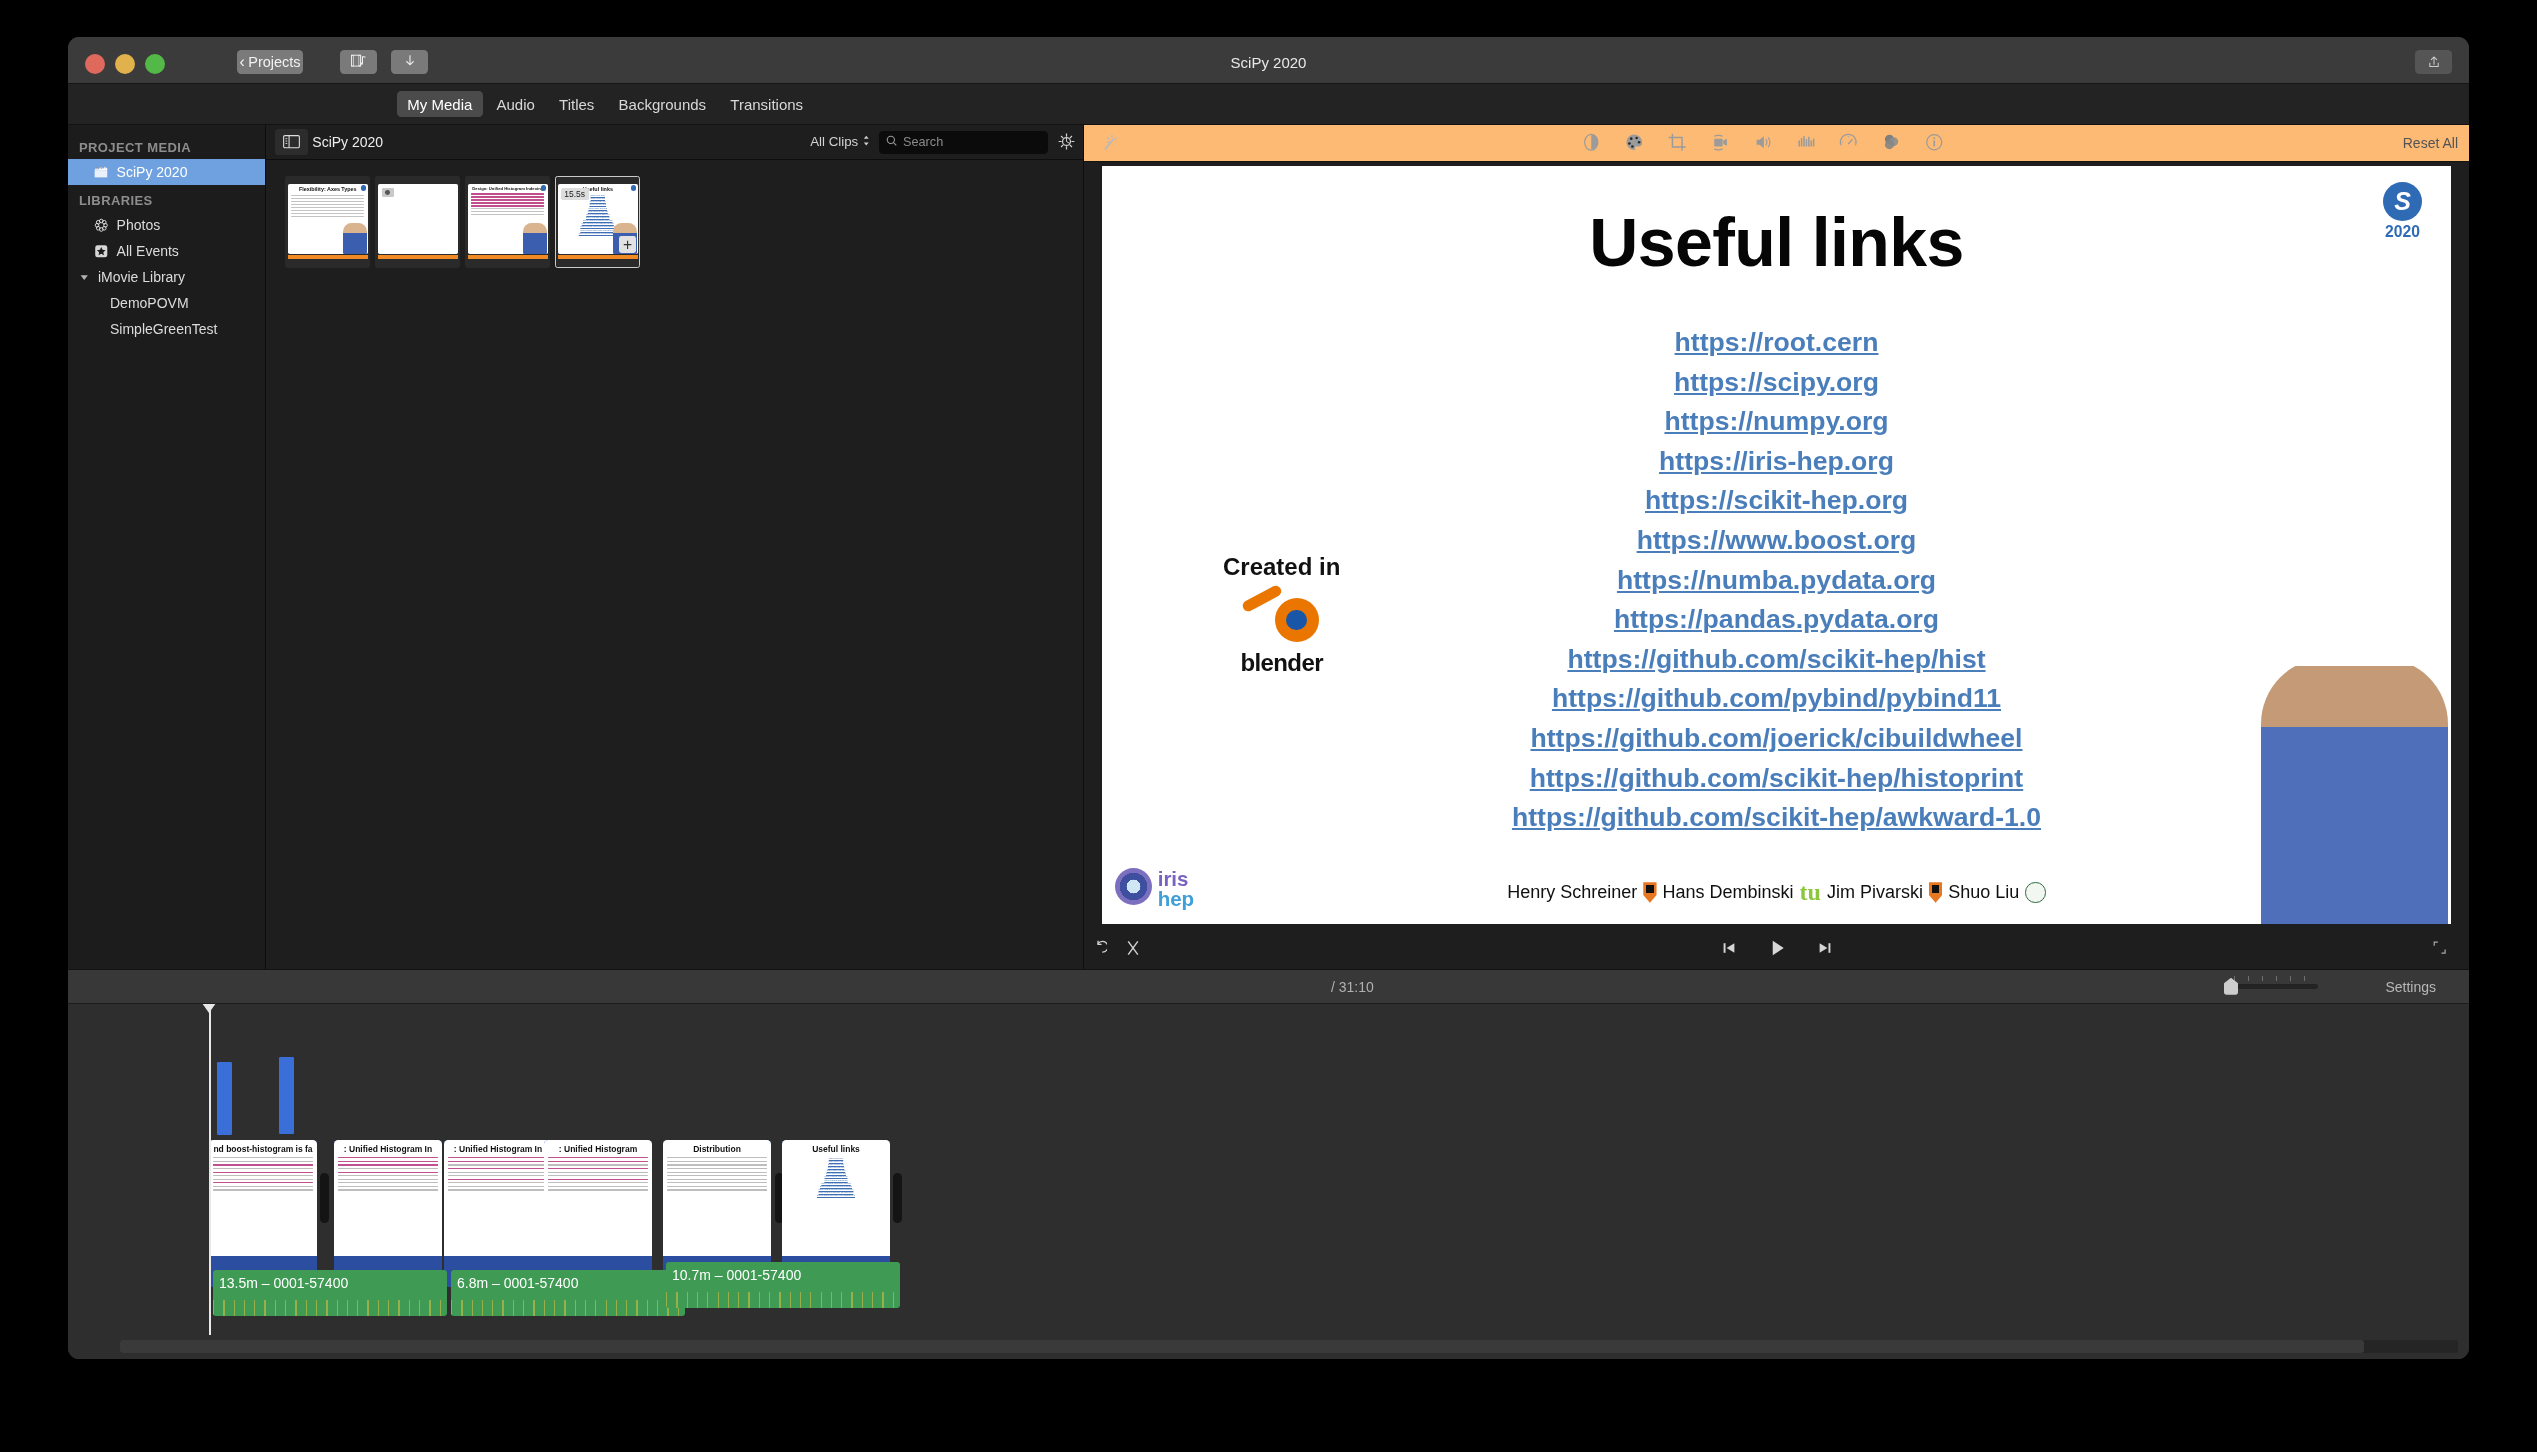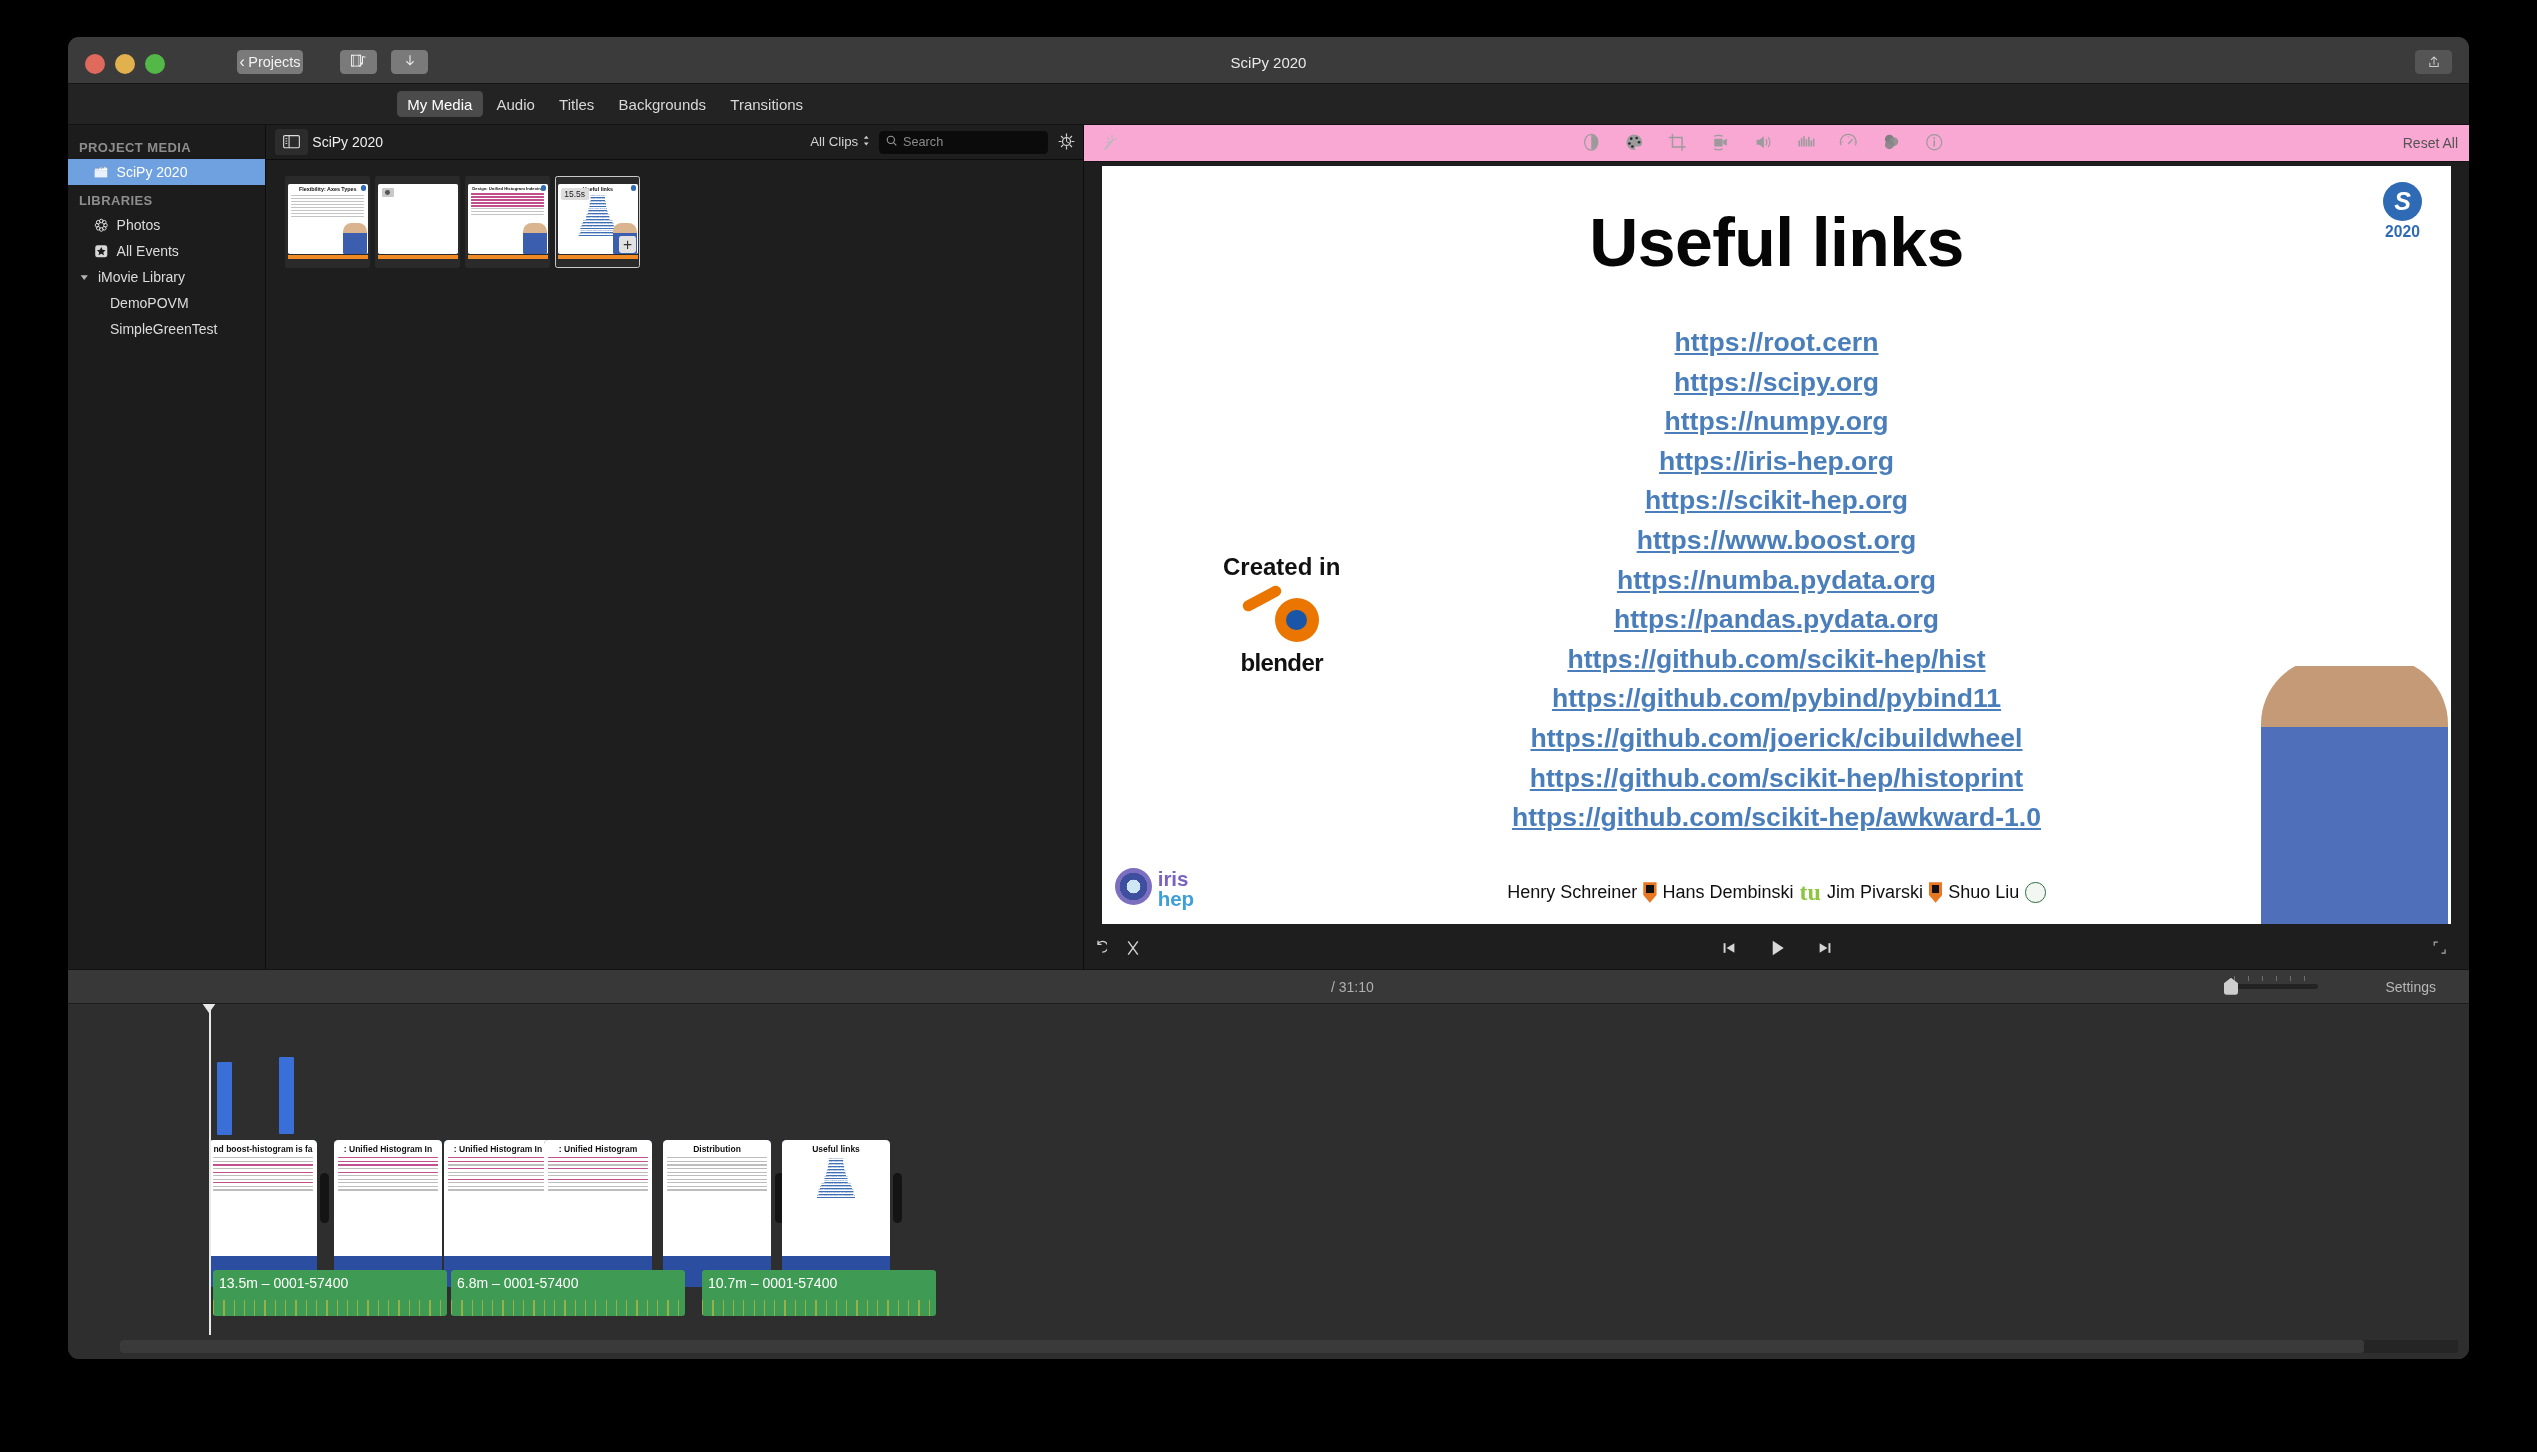--- a/index.html
+++ b/index.html
@@ -185,21 +185,21 @@
     content:''; position:absolute; left:3.6px; top:2.4px;
     width:4.8px; height:4.8px; border-radius:50%; background:#555;
   }
   .mini-logo {
     position: absolute; right: 1.8px; top: 1.8px;
     width: 5.4px; height: 5.4px; border-radius: 50%;
     background: #2f6bb5;
   }
 
   
-  #preview { flex: 1; background: #f9a8d4; display: flex; flex-direction: column; min-width: 0; }
+  #preview { flex: 1; background: #fdba74; display: flex; flex-direction: column; min-width: 0; }
   #preview-toolbar {
     height: 37px; flex: 0 0 37px;
     display: flex; align-items: center;
     padding: 0 11px; gap: 0;
     border-bottom: 0.6px solid #141414;
   }
   #magic-wand { width: 28px; display: flex; align-items: center; justify-content: center; }
   #adjust-icons { flex: 1; display: flex; align-items: center; justify-content: center; gap: 22.4px; }
   #reset-all { color: #545454; font-size: 14px; }
 
@@ -940,21 +940,21 @@
       <div class="tl-handle" style="left:825px;"></div>
 
       <div class="tl-audio" style="left:145px; width:234px; top:266px;">
         <span>13.5m – 0001-57400</span>
         <div class="wave"></div>
       </div>
       <div class="tl-audio" style="left:383px; width:234px; top:266px;">
         <span>6.8m – 0001-57400</span>
         <div class="wave"></div>
       </div>
-      <div class="tl-audio" style="left:598px; width:234px; top:266px;margin-left:36px;">
+      <div class="tl-audio" style="left:598px; width:234px; top:258px;">
         <span>10.7m – 0001-57400</span>
         <div class="wave"></div>
       </div>
 
       <div id="tl-scroll">
         <div id="tl-scroll-thumb"></div>
       </div>
     </div>
   </div>
 </div>

